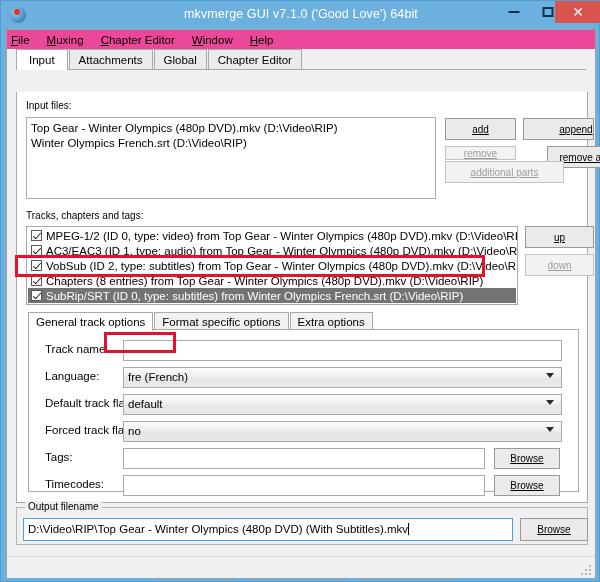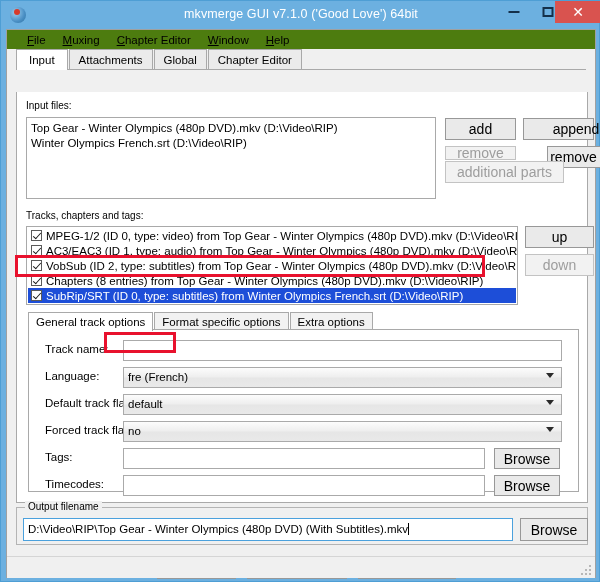--- a/index.html
+++ b/index.html
@@ -91,22 +91,22 @@
     width: 590px;
     height: 549px;
     background: #f0f0f0;
     border: 1px solid #a0a0a0;
     border-bottom: none;
   }
 
   
   #menubar {
     height: 19px;
-    background: #4d7c0f;
-    padding-left: 20px;
+    background: #ec4899;
+    padding-left: 4px;
     display: flex;
     align-items: center;
   }
   .menu-item {
     font-size: 11.5px;
     color: #000;
     margin-right: 17px;
     cursor: default;
     white-space: nowrap;
   }
@@ -176,28 +176,29 @@
   .file-row {
     font-size: 11.5px;
     line-height: 15px;
     white-space: nowrap;
     color: #000;
   }
 
   .btn {
     background: #eaeaea;
     border: 1px solid #989898;
-    font-size: 14px;
+    font-size: 10px;
     color: #000;
     display: flex;
     align-items: center;
     justify-content: center;
     cursor: default;
     white-space: nowrap;
     font-family: "Liberation Sans", sans-serif;
+    text-decoration: underline;
   }
   .btn.disabled { color: #9d9d9d; border-color: #c3c3c3; background: #f2f2f2; }
 
   #btn-add     { position: absolute; left: 428px; top: 26px;  width: 71px; height: 22px; }
   #btn-append  { position: absolute; left: 506px; top: 26px;  width: 71px; height: 22px; padding-left: 35px; }
   #btn-remove  { position: absolute; left: 428px; top: 54px;  width: 71px; height: 14px; }
   #btn-removeall{position: absolute; left: 530px; top: 54px;  width: 71px; height: 22px; }
   #btn-addparts{ position: absolute; left: 428px; top: 69px;  width: 119px; height: 22px; }
 
   
@@ -213,21 +214,21 @@
   }
   .track-row {
     height: 15px;
     display: flex;
     align-items: center;
     padding-left: 3px;
     white-space: nowrap;
     font-size: 11.5px;
     color: #000;
   }
-  .track-row.selected { background: #1d4ed8; color: #ffffff; }
+  .track-row.selected { background: #737373; color: #ffffff; }
   .cbx {
     width: 11px; height: 11px;
     border: 1px solid #5a5a5a;
     background: #ffffff;
     margin-right: 4px;
     flex: 0 0 auto;
     position: relative;
   }
   .cbx.checked::after {
     content: "";

